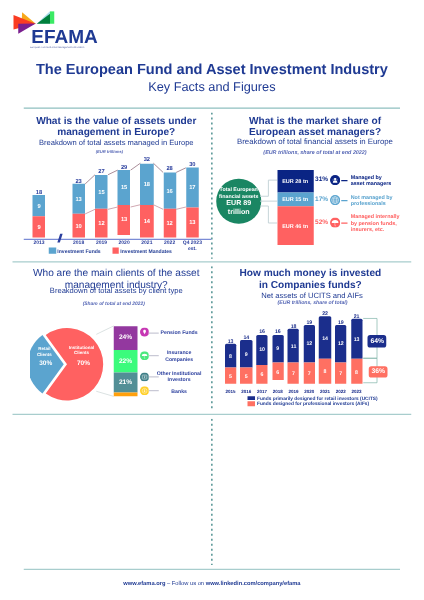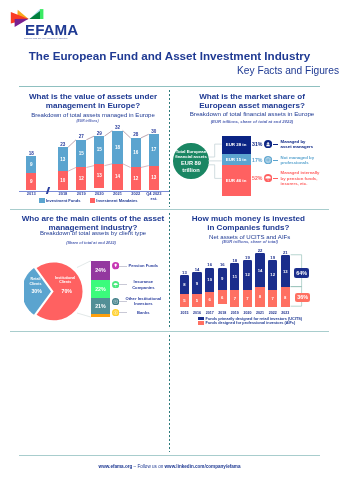--- a/index.html
+++ b/index.html
@@ -9,21 +9,21 @@
 
   
   .logo{position:absolute;left:11px;top:6px;width:90px;}
   .logo-mark{position:absolute;left:0;top:0;width:33px;height:22px;overflow:visible;}
   .logo-word{position:absolute;left:14.0px;top:16.3px;font-size:15.2px;font-weight:bold;
              color:#1f3a93;letter-spacing:0px;line-height:1;font-family:"Liberation Sans",sans-serif;}
   .logo-tag{position:absolute;left:13.2px;top:30.5px;font-size:1.85px;color:#4a5a9c;letter-spacing:0.02px;white-space:nowrap;}
 
   .title{position:absolute;left:0;right:0;top:49px;text-align:center;color:#1f3a93;
          font-size:11.65px;font-weight:bold;letter-spacing:0.0px;}
-  .subtitle{position:absolute;left:0;right:0;top:65px;text-align:right;color:#1f3a93;
+  .subtitle{position:absolute;left:0;right:0;top:65px;text-align:center;color:#1f3a93;
             font-size:10.2px;font-weight:normal;}
 
   
   .hr-top{position:absolute;left:19px;top:86px;width:301px;height:1px;background:#8fc0c0;}
   .hr-mid{position:absolute;left:10px;top:209px;width:319px;height:1px;background:#a8cdcd;}
   .hr-mid2{position:absolute;left:10px;top:331px;width:319px;height:1px;background:#a8cdcd;}
   .hr-bot{position:absolute;left:19px;top:455px;width:301px;height:1px;background:#a8cdcd;}
   .vdot{position:absolute;left:169px;width:1px;
         background-image:linear-gradient(#2d7b7b 50%,rgba(255,255,255,0) 0%);
         background-size:1px 4px;background-repeat:repeat-y;}
@@ -47,21 +47,21 @@
                 font-weight:bold;font-size:4.2px;}
   .fxlab{position:absolute;text-align:center;color:#1B2E8C;font-weight:bold;font-size:3.6px;width:15.3px;}
   .fpill{position:absolute;border-radius:2.1px;color:#fff;font-weight:bold;font-size:5.4px;
          text-align:center;}
   .flegend{position:absolute;font-size:3.85px;color:#1f3a93;font-weight:bold;white-space:nowrap;}
   .flsq{display:inline-block;width:5.9px;height:3.6px;vertical-align:-0.3px;margin-right:1.6px;}
 
   
   #p3{position:absolute;left:19px;top:212px;width:148px;height:117px;}
   #p3 .t{position:absolute;left:-4px;width:156px;top:1.9px;text-align:center;color:#1f3a93;
-        font-weight:bold;font-size:8.1px;line-height:9.3px;}
+        font-weight:normal;font-size:8.1px;line-height:9.3px;}
   #p3 .s{position:absolute;left:-4px;width:156px;top:18.2px;text-align:center;color:#1f3a93;font-size:6.05px;}
   #p3 .s2{position:absolute;left:-6px;width:156px;top:27.7px;text-align:center;color:#5566b5;
           font-size:3.9px;font-style:italic;font-weight:bold;}
   .piewrap{position:absolute;left:5px;top:46px;width:80px;height:66px;}
   .pielbl{position:absolute;text-align:center;color:#fff;font-weight:bold;}
   .clbar{position:absolute;left:72px;width:18.9px;}
   .clbar>div{position:absolute;left:0;width:18.9px;color:#fff;font-weight:bold;font-size:5.3px;
              text-align:center;}
   .clico{position:absolute;width:7.3px;height:7.3px;border-radius:50%;}
   .cltxt{position:absolute;font-weight:bold;font-size:4.15px;line-height:5.15px;color:#2b3f9e;

